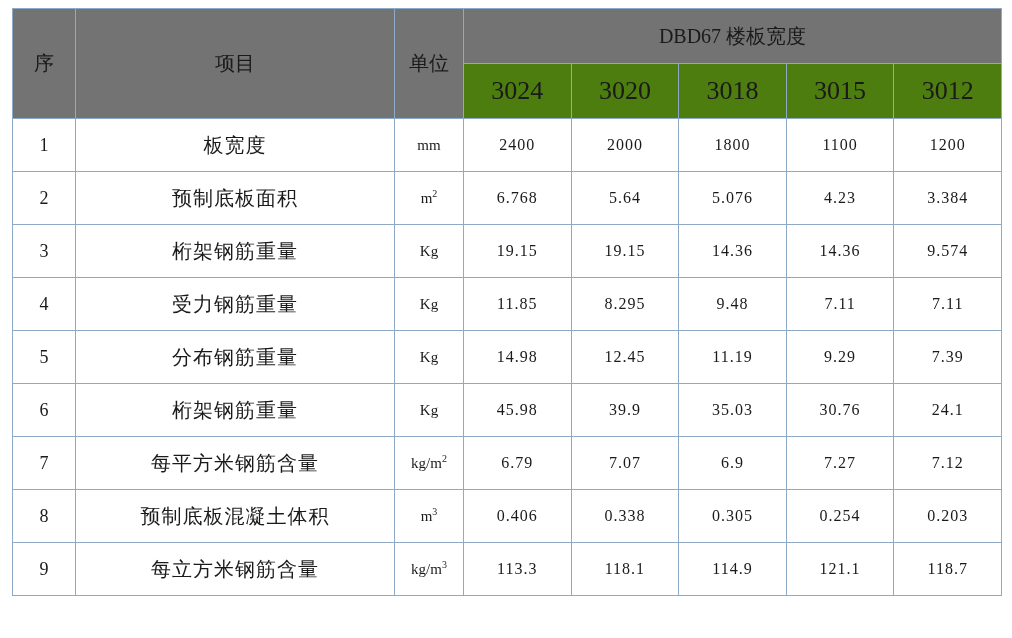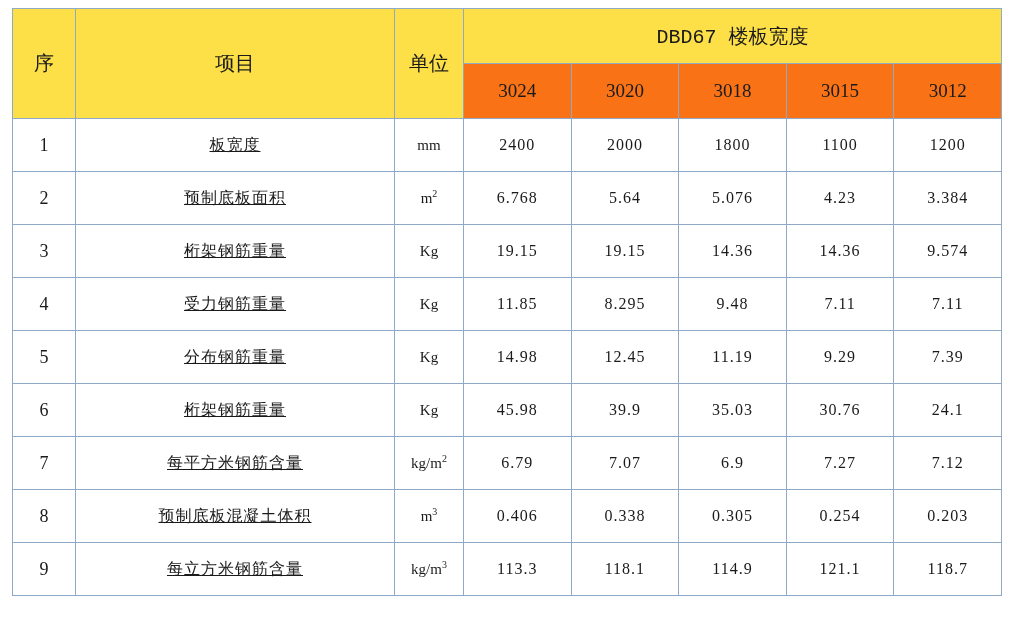--- a/index.html
+++ b/index.html
@@ -28,42 +28,41 @@
   }
   table.spec td, table.spec th {
     border: 1px solid #8faac6;
     text-align: center;
     vertical-align: middle;
     font-weight: normal;
     padding: 0;
   }
   
   .hdr {
-    background: #fde047;
+    background: #737373;
     font-size: 20px;
     height: 54px;
-    font-family: Liberation Mono, monospace;
   }
   .hdr-seq { width: 62px; }
   .hdr-item { width: 318px; }
   .hdr-unit { width: 68px; }
   .hdr-group { font-size: 20px; }
   .subhdr {
-    background: #f97316;
-    font-size: 19px;
+    background: #4d7c0f;
+    font-size: 26px;
     height: 54px;
   }
   
   .bd {
     font-size: 19px;
     height: 52px;
     background: #ffffff;
   }
   .bd-seq { font-size: 18px; }
-  .bd-item { font-size: 16px; letter-spacing: 1px; text-decoration: underline; }
+  .bd-item { font-size: 20px; letter-spacing: 1px; }
   .bd-unit { font-size: 15px; font-family: "Liberation Serif", serif; }
   .bd-val { font-size: 16px; letter-spacing: 1px; }
   sup {
     font-size: 10px;
     vertical-align: super;
     line-height: 0;
   }
   .colw { width: 104px; }
 </style>
 </head>

